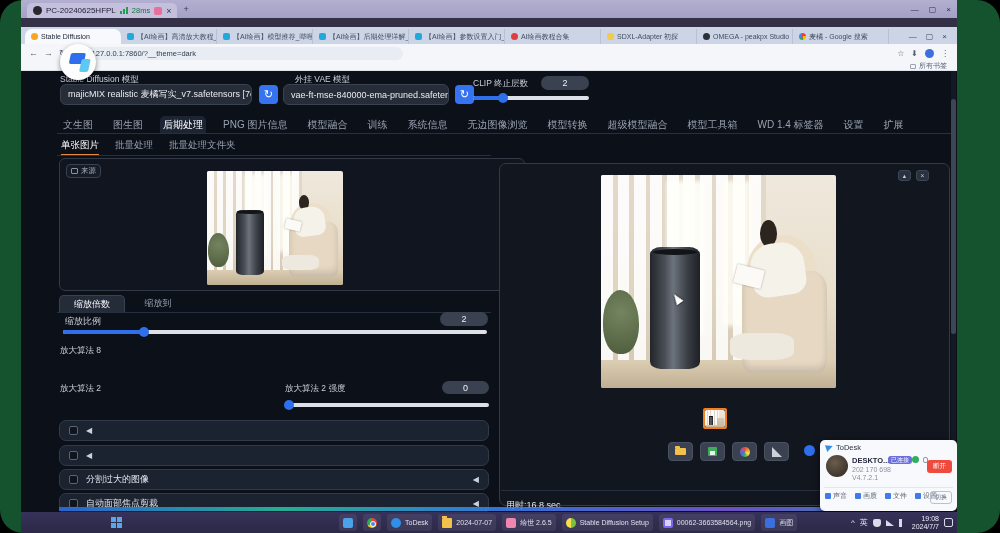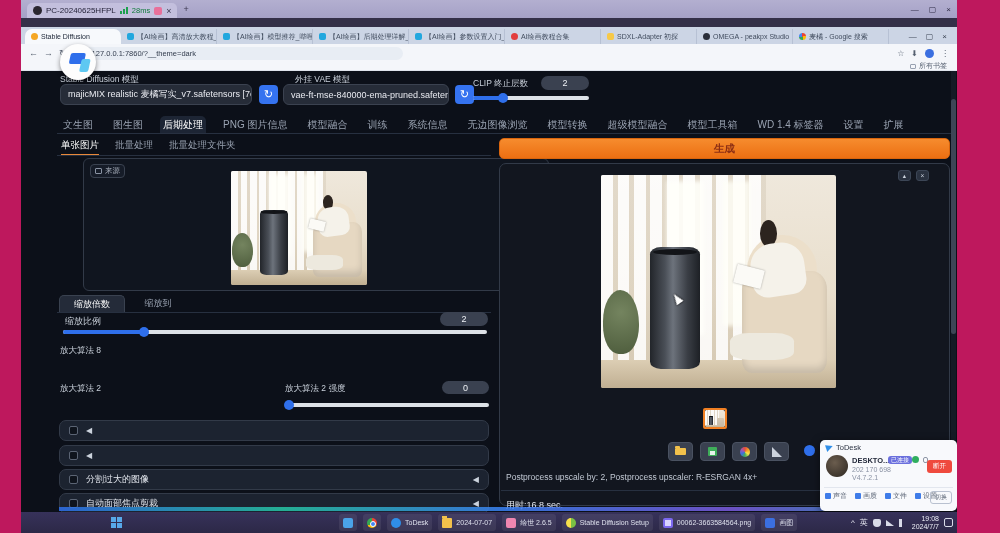--- a/index.html
+++ b/index.html
@@ -1,17 +1,17 @@
 <!DOCTYPE html>
 <html><head>
 <meta charset="utf-8">
 <style>
   html,body{margin:0;padding:0;background:#000;}
   *{box-sizing:border-box;font-family:"Liberation Sans","DejaVu Sans",sans-serif;}
-  #stage{position:relative;width:1000px;height:533px;background:#be185d;overflow:hidden;}
+  #stage{position:relative;width:1000px;height:533px;background:#14532d;overflow:hidden;border-radius:23px;}
   .rw{position:absolute;left:21px;top:0;width:936px;height:533px;display:flex;flex-direction:column;}
 
   
   .tdbar{height:18px;background:linear-gradient(#b3afd0,#a5a1c6);display:flex;align-items:center;padding:0 6px;gap:6px;flex:none;}
   .td-tab{display:flex;align-items:center;gap:4px;background:#c3bfdd;border-radius:5px 5px 0 0;height:15px;margin-top:3px;padding:0 6px;}
   .td-ico{width:9px;height:9px;border-radius:50%;background:#2a2630;flex:none;}
   .td-title{font-size:8px;color:#26243a;}
   .sig{display:flex;align-items:flex-end;gap:1px;height:7px;}
   .sig i{width:2px;background:#1da04e;display:block;}
   .td-lat{font-size:7.5px;color:#0f7a3a;}
@@ -62,21 +62,21 @@
 
   .mtabs{position:absolute;left:39px;top:45px;display:flex;gap:14px;font-size:10px;color:#9aa3b2;white-space:nowrap;}
   .mtabs span{padding:2px 3px;}
   .mtabs span.act{color:#fff;background:#1d2534;border-radius:5px 5px 0 0;}
   .mtabline{position:absolute;left:36px;top:62px;width:896px;height:1px;background:#273040;}
 
   .leftcol{position:absolute;left:36px;top:68px;width:434px;height:373px;}
   .subtabs{position:absolute;left:4px;top:0;display:flex;gap:16px;font-size:9.5px;color:#98a1b0;}
   .subtabs .act{color:#fff;border-bottom:2px solid #e8883a;padding-bottom:2px;}
   .subline{position:absolute;left:0;top:16px;width:434px;height:1px;background:#273040;}
-  .srcbox{position:absolute;left:2px;top:19px;width:466px;height:133px;background:#10151f;border:1px solid #323a48;border-radius:6px;margin-left:24px;}
+  .srcbox{position:absolute;left:2px;top:19px;width:466px;height:133px;background:#10151f;border:1px solid #323a48;border-radius:6px;}
   .chip{position:absolute;left:6px;top:5px;display:flex;align-items:center;gap:3px;border:1px solid #3a4250;border-radius:4px;padding:1px 4px;font-size:7.5px;color:#aab1bd;background:#161c28;}
   .chip .ic{width:7px;height:6px;border:1px solid #8a93a3;border-radius:1px;}
   .xbtn{position:absolute;right:6px;top:3px;font-size:9px;color:#9aa3b2;}
   .scaletab{position:absolute;font-size:9px;display:flex;align-items:center;justify-content:center;}
   .scaletab.on{background:#242b39;border:1px solid #3a4250;border-bottom:none;border-radius:5px 5px 0 0;color:#fff;}
   .scaletab.off{color:#98a1b0;}
   .scaleline{position:absolute;left:0;top:173px;width:434px;height:1px;background:#273040;}
   .acc{position:absolute;left:2px;width:430px;height:21px;background:#1c2330;border:1px solid #323a48;border-radius:7px;display:flex;align-items:center;padding:0 9px;}
   .acc .cb{width:9px;height:9px;border:1px solid #5b6474;border-radius:2px;background:#0f141d;margin-right:8px;flex:none;}
   .acc .al{font-size:9px;color:#e2e6ed;flex:1;}
@@ -372,23 +372,20 @@
             <span class="ars">◀</span>
         </div>
         <div class="acc" style="top:354px">
           <span class="cb"></span>
             <span class="al">自动面部焦点剪裁</span>
             <span class="ars">◀</span>
         </div>
       </div>
 
       <div class="rightcol">
-        <div class="gen">
-            <span>生成</span>
-          </div>
 
         <div class="rescard">
           <div class="minib" style="right:38px;top:6px">
               <span>▴</span>
             </div>
           <div class="minib" style="right:20px;top:6px">
               <span>×</span>
             </div>
 
           <div class="scene" style="left:101px;top:11px;width:235px;height:213px">
@@ -424,21 +421,20 @@
                 <span class="i-save"></span>
               </div>
             <div class="abtn">
                 <span class="i-pal"></span>
               </div>
             <div class="abtn">
                 <span class="i-ruler"></span>
               </div>
           </div>
 
-          <span class="inftxt" style="left:6px;top:308px">Postprocess upscale by: 2, Postprocess upscaler: R-ESRGAN 4x+</span>
           <div class="divh" style="top:326px"></div>
           <span class="inftxt" style="left:6px;top:335px;font-size:9px;color:#e2e6ed">
             <span>用时:</span><span>16.8 sec.</span>
           </span>
 
         </div>
       </div>
 
       <div class="scrollbar">
           <span class="sth"></span>

